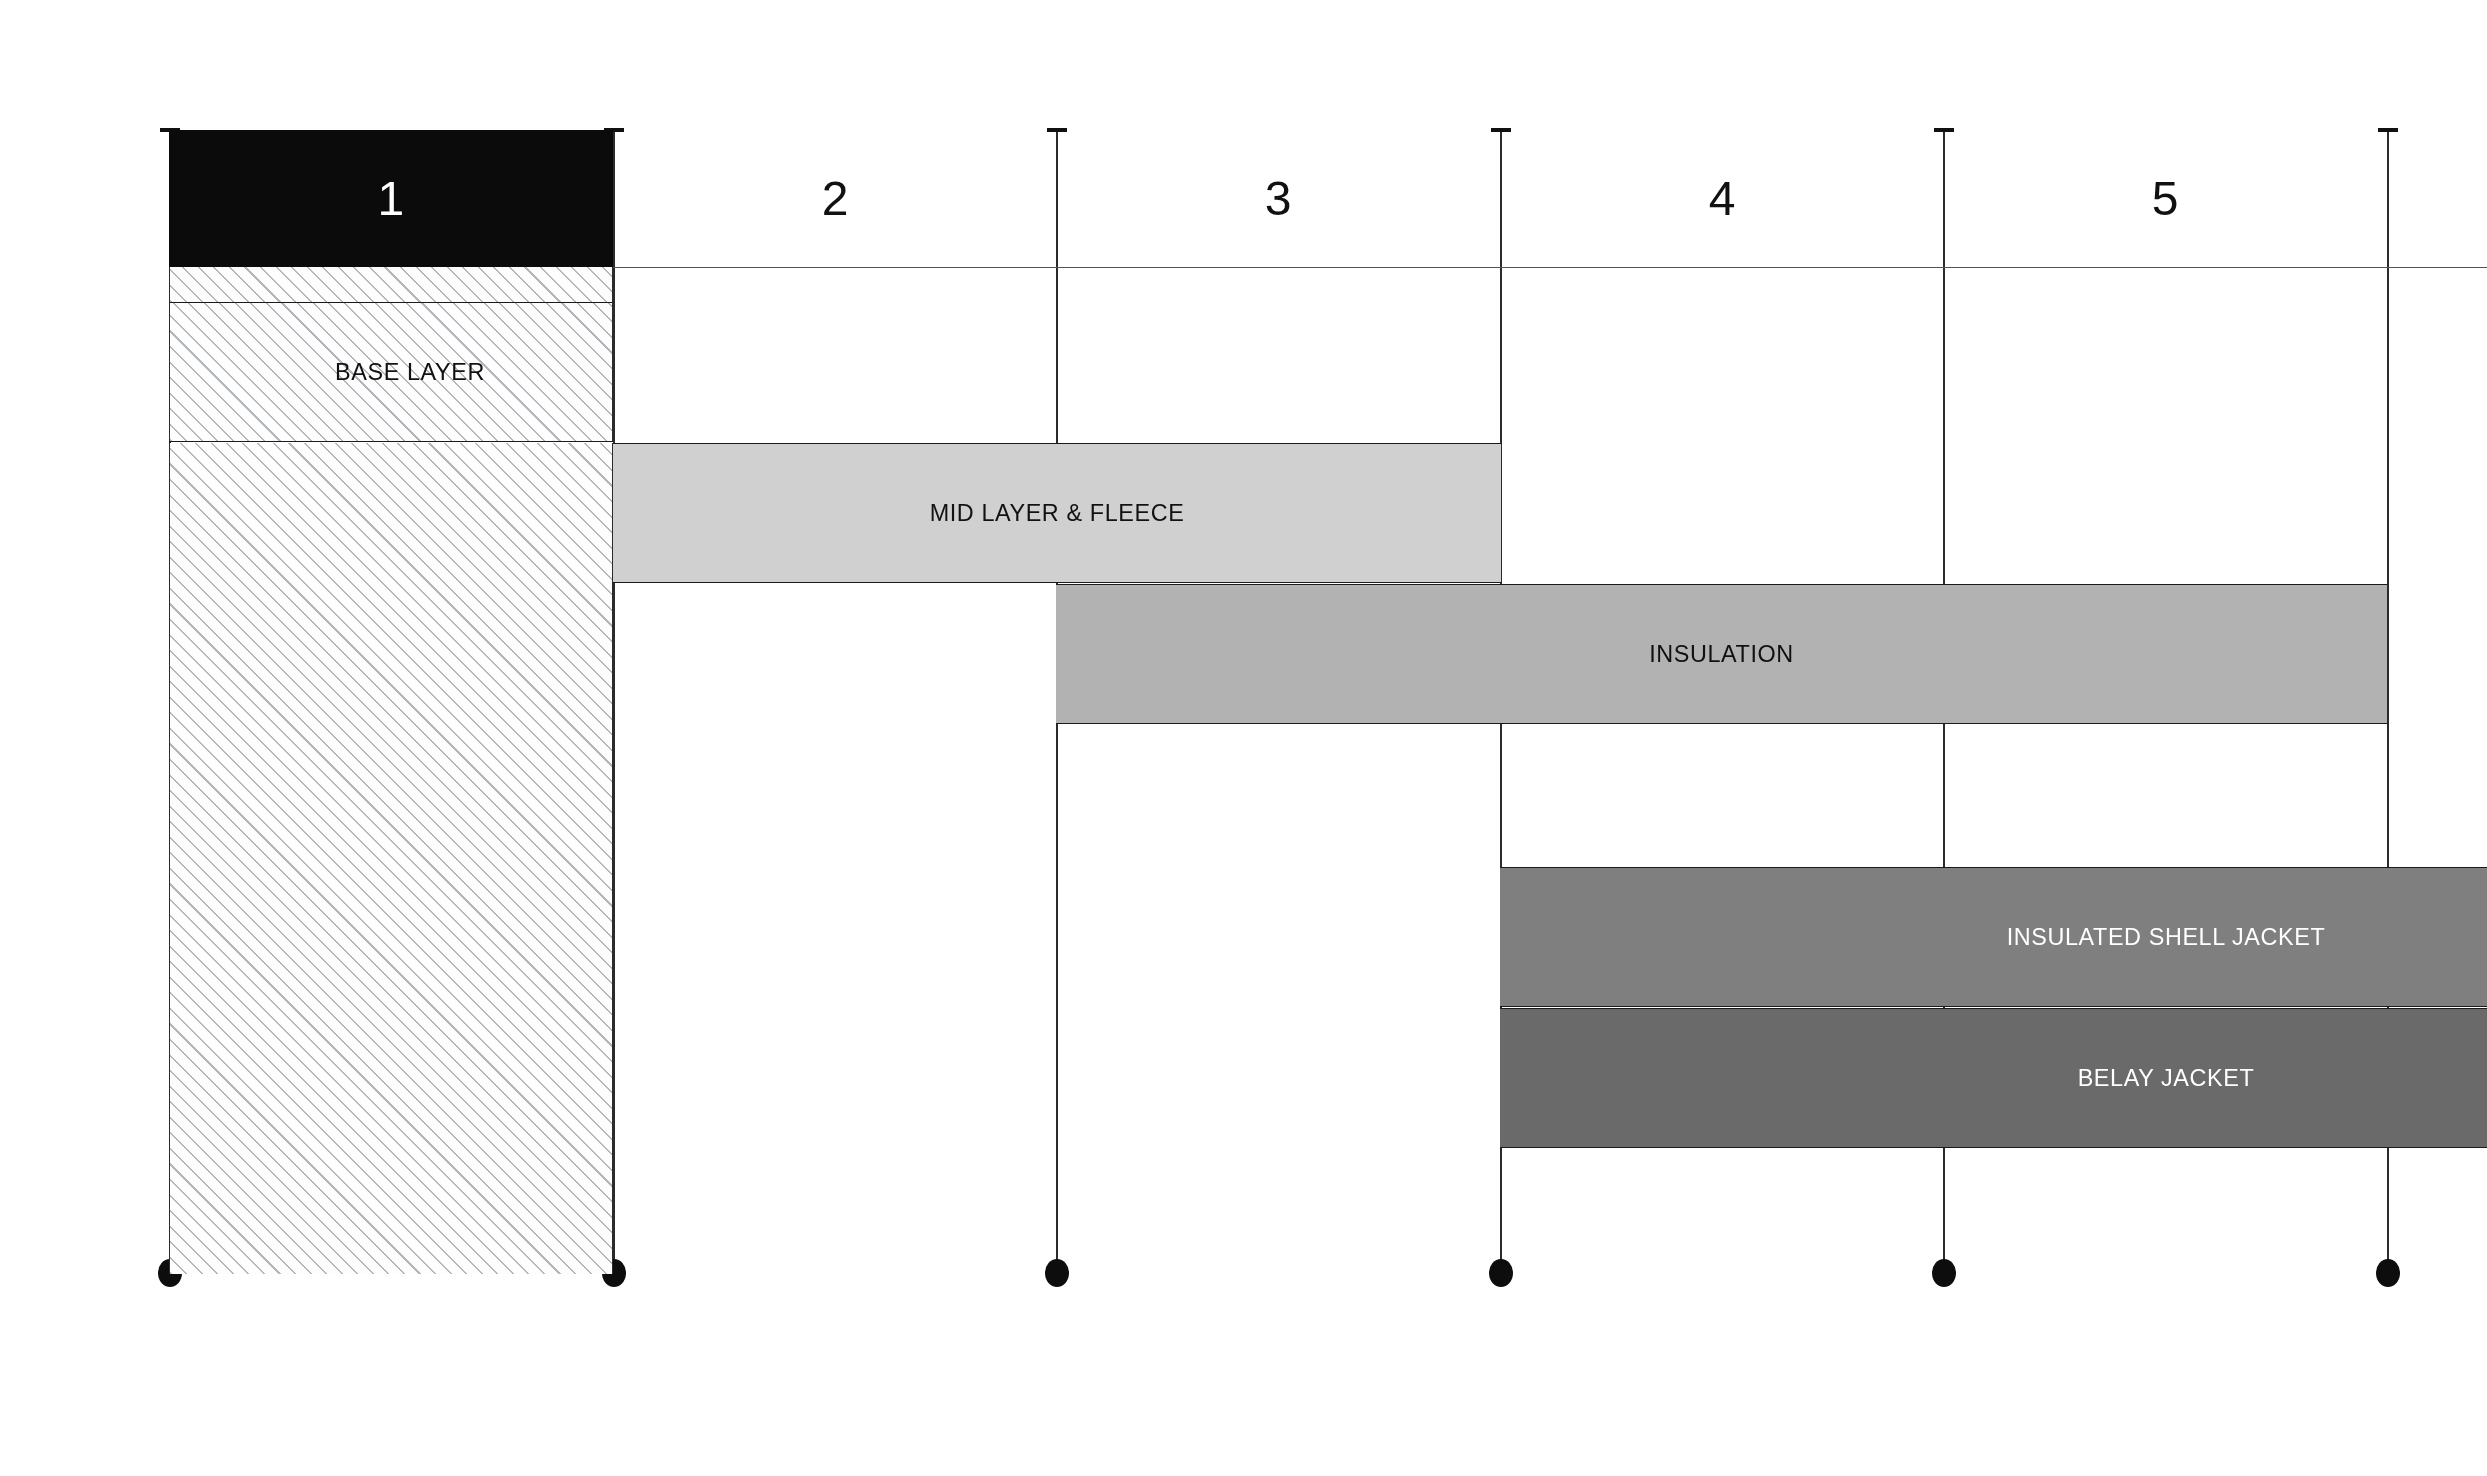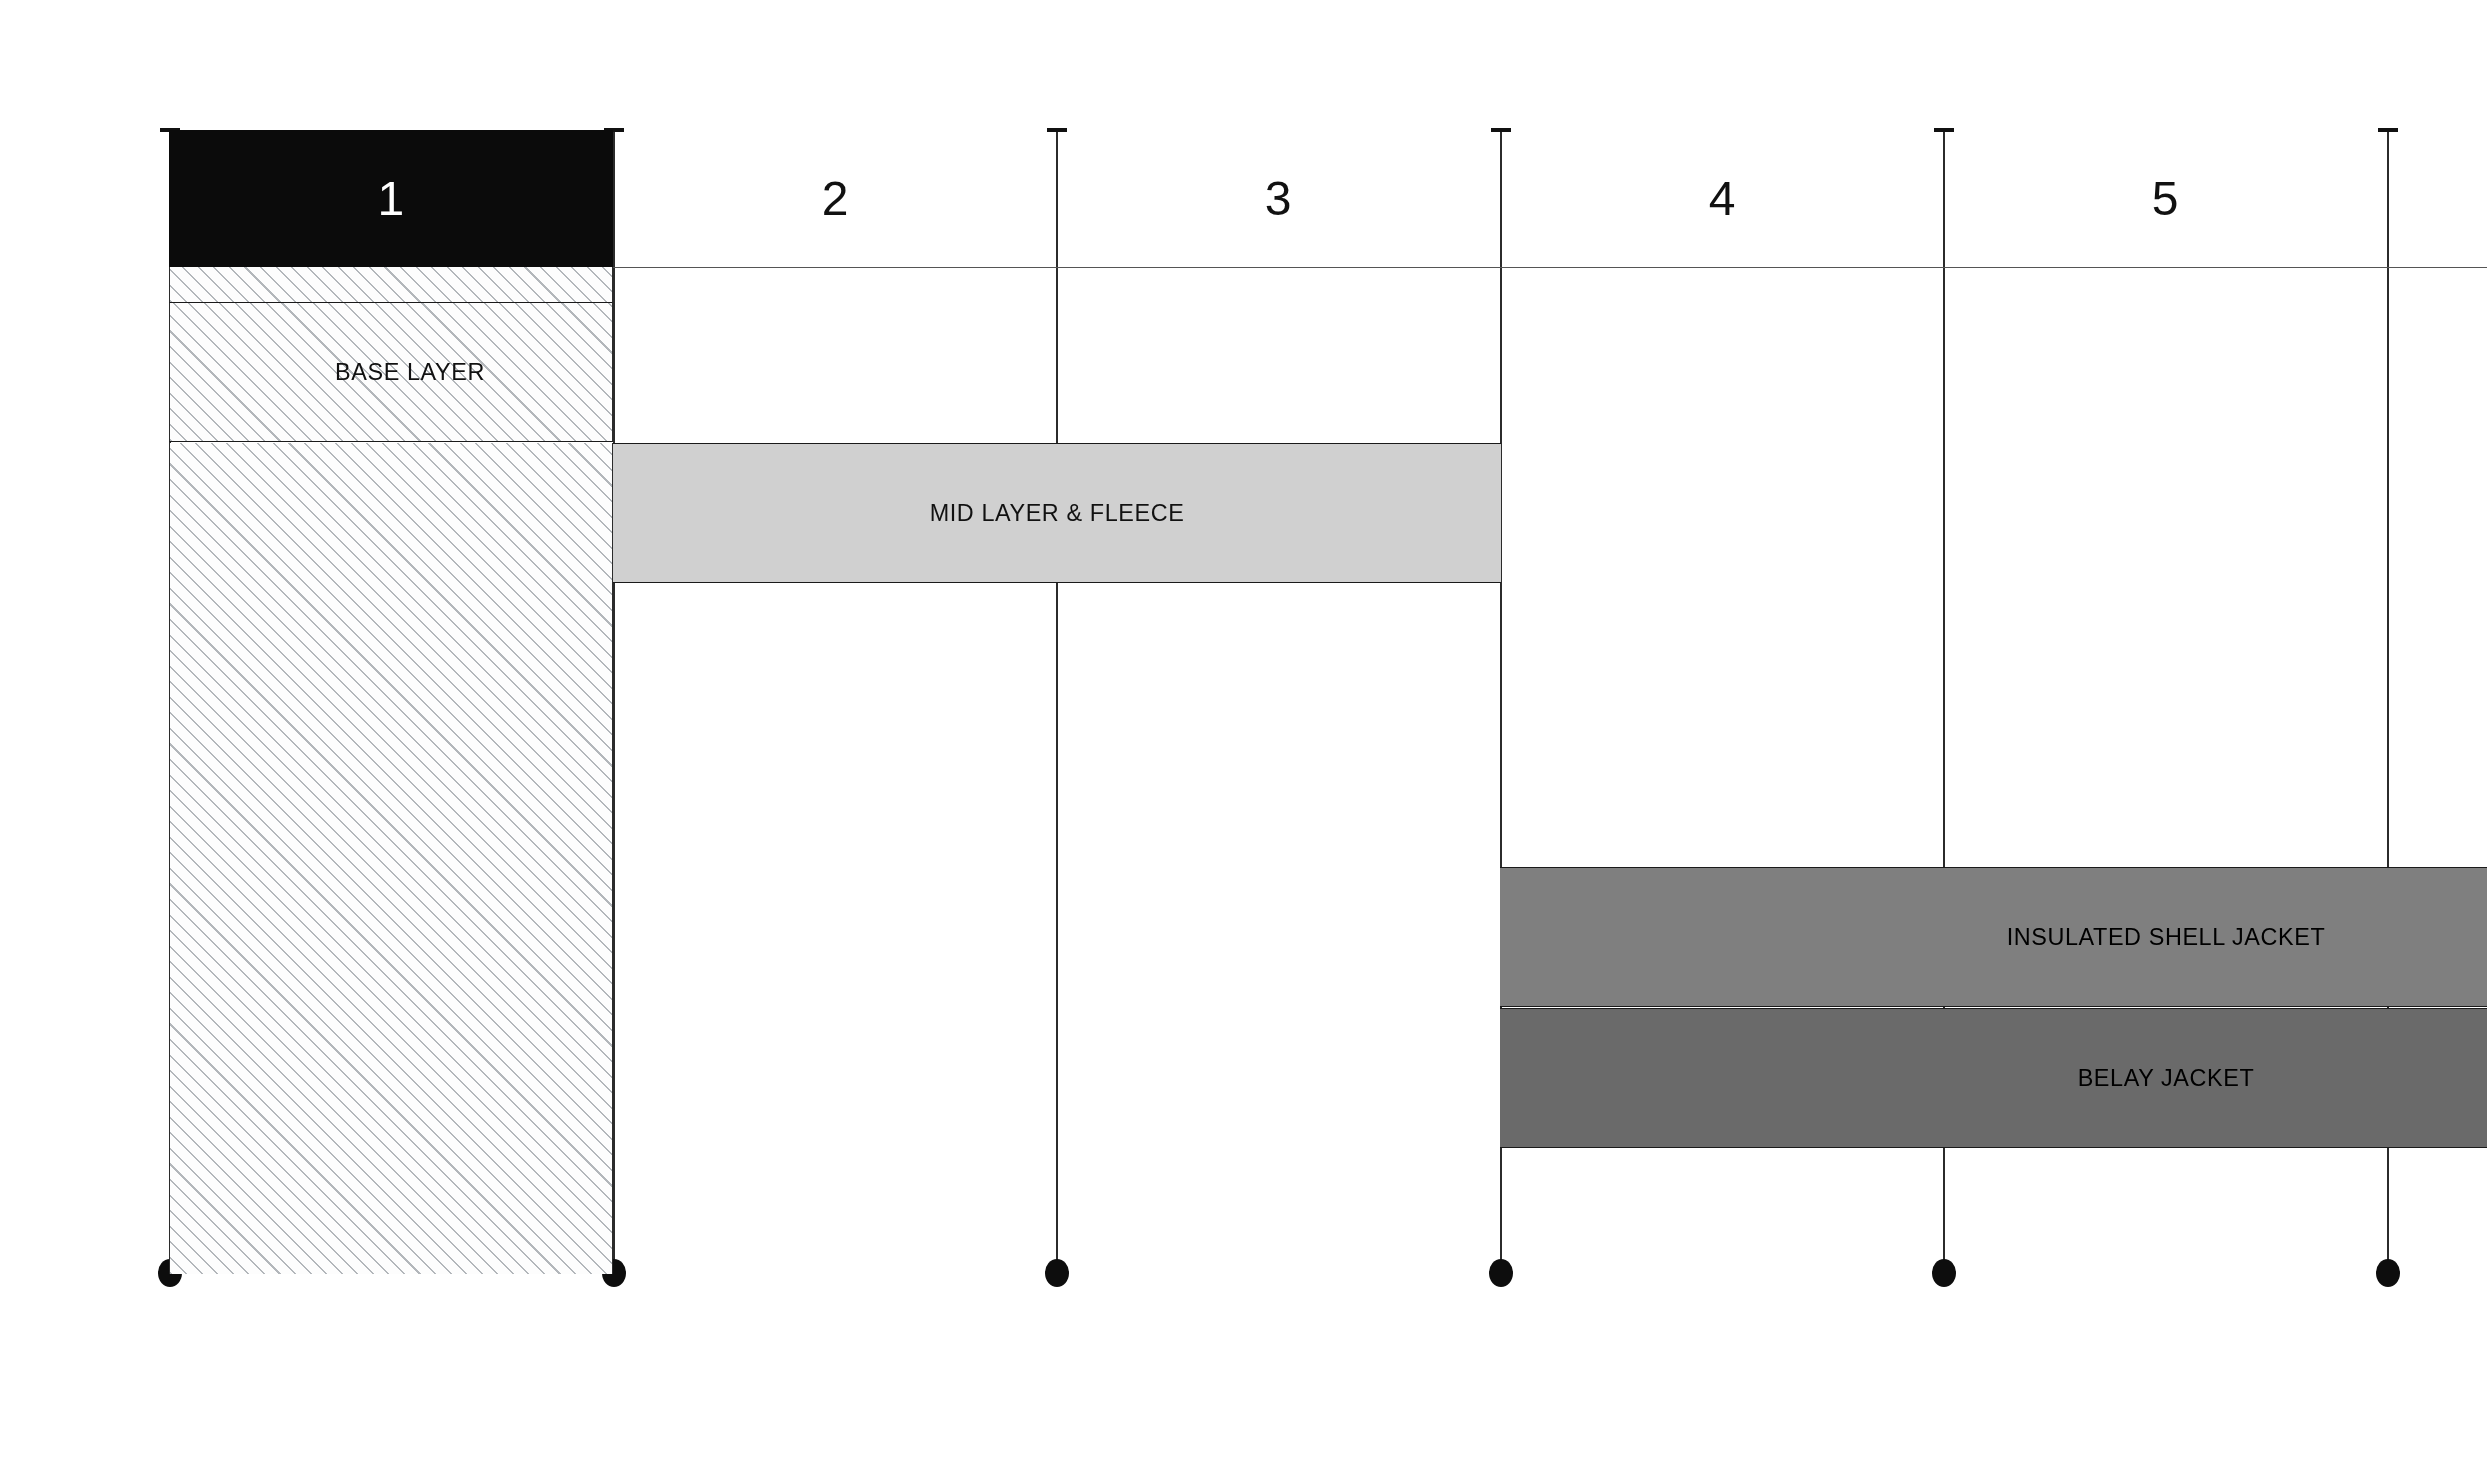--- a/index.html
+++ b/index.html
@@ -137,21 +137,21 @@
     white-space:nowrap;
   }
 
   #bar-mid        { left:613px; top:443px;  width:888px; background:#d0d0d0; }
   #bar-ins        { left:1056px; top:584px; width:1331px; background:#b2b2b2; }
   #bar-shell      { left:613px; top:725px; width:1774px; background:#9a9a9a; }
   #bar-insshell   { left:1500px; top:867px; width:1332px; background:#7f7f7f; }
   #bar-belay      { left:1500px; top:1008px; width:1332px; background:#6a6a6a; }
 
   .txt-dark  { color:#111111; }
-  .txt-light { color:#000000; }
+  .txt-light { color:#ffffff; }
 </style>
 </head>
 <body>
 
 <div id="stage">
 
   <div class="vline" style="left:169px;">
     <div class="cap"></div>
     <div class="dot"></div>
   </div>
@@ -202,20 +202,23 @@
   <div class="hatch-col hatch-base">
     <span>BASE LAYER</span>
   </div>
 
   <div class="hatch-col hatch-rest"></div>
 
   <div id="bar-mid" class="bar">
     <span class="txt-dark">MID LAYER &amp; FLEECE</span>
   </div>
 
+  <div id="bar-ins" class="bar">
+    <span class="txt-dark">INSULATION</span>
+  </div>
 
 
   <div id="bar-insshell" class="bar">
     <span class="txt-light">INSULATED SHELL JACKET</span>
   </div>
 
   <div id="bar-belay" class="bar">
     <span class="txt-light">BELAY JACKET</span>
   </div>
 

